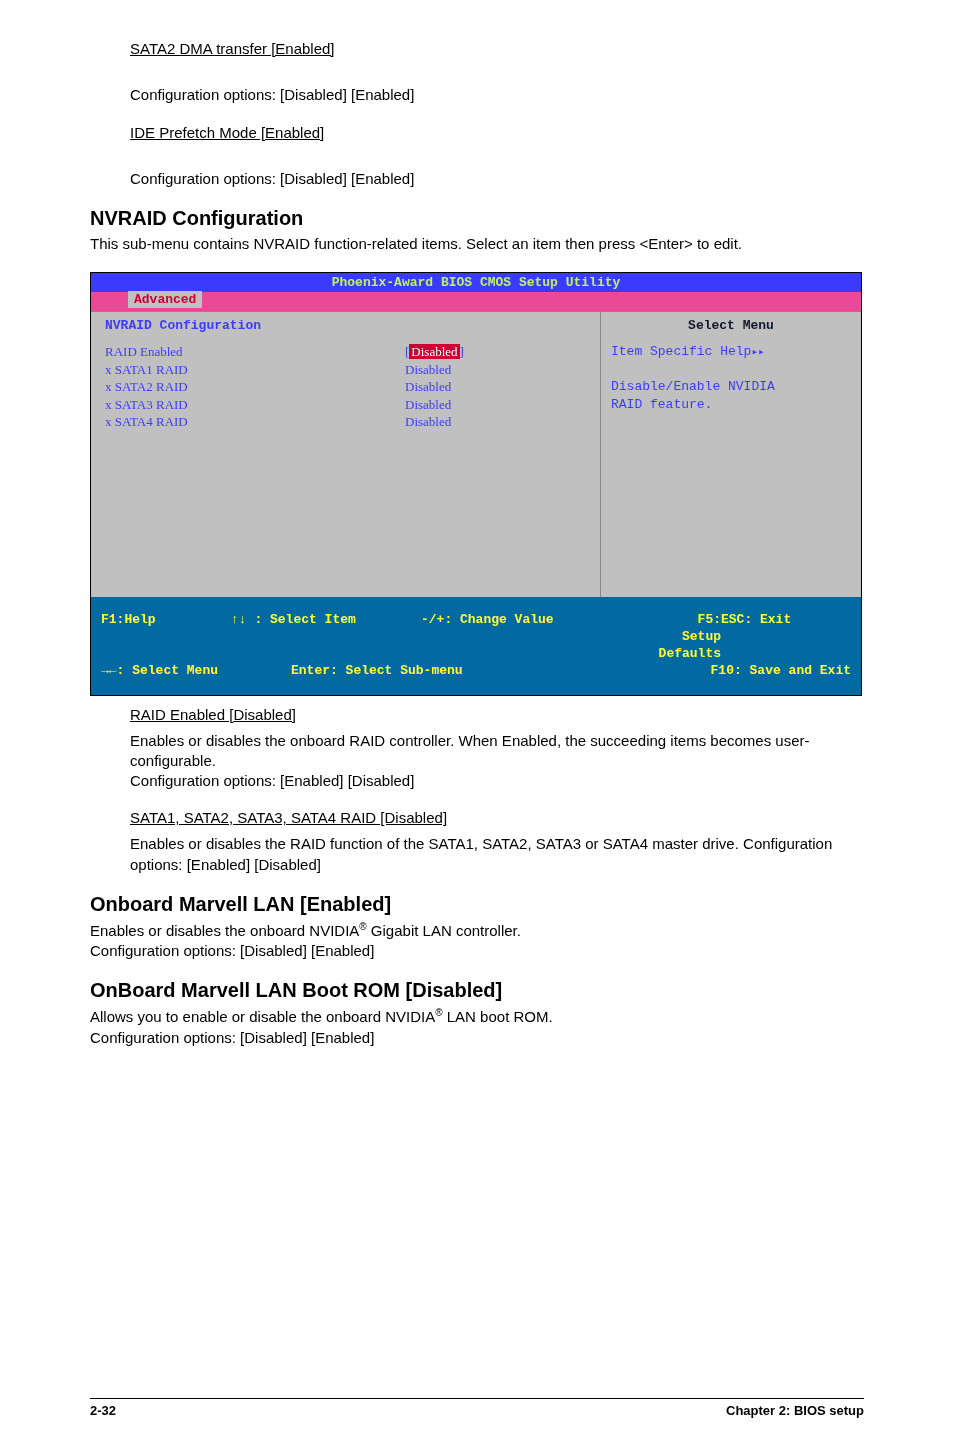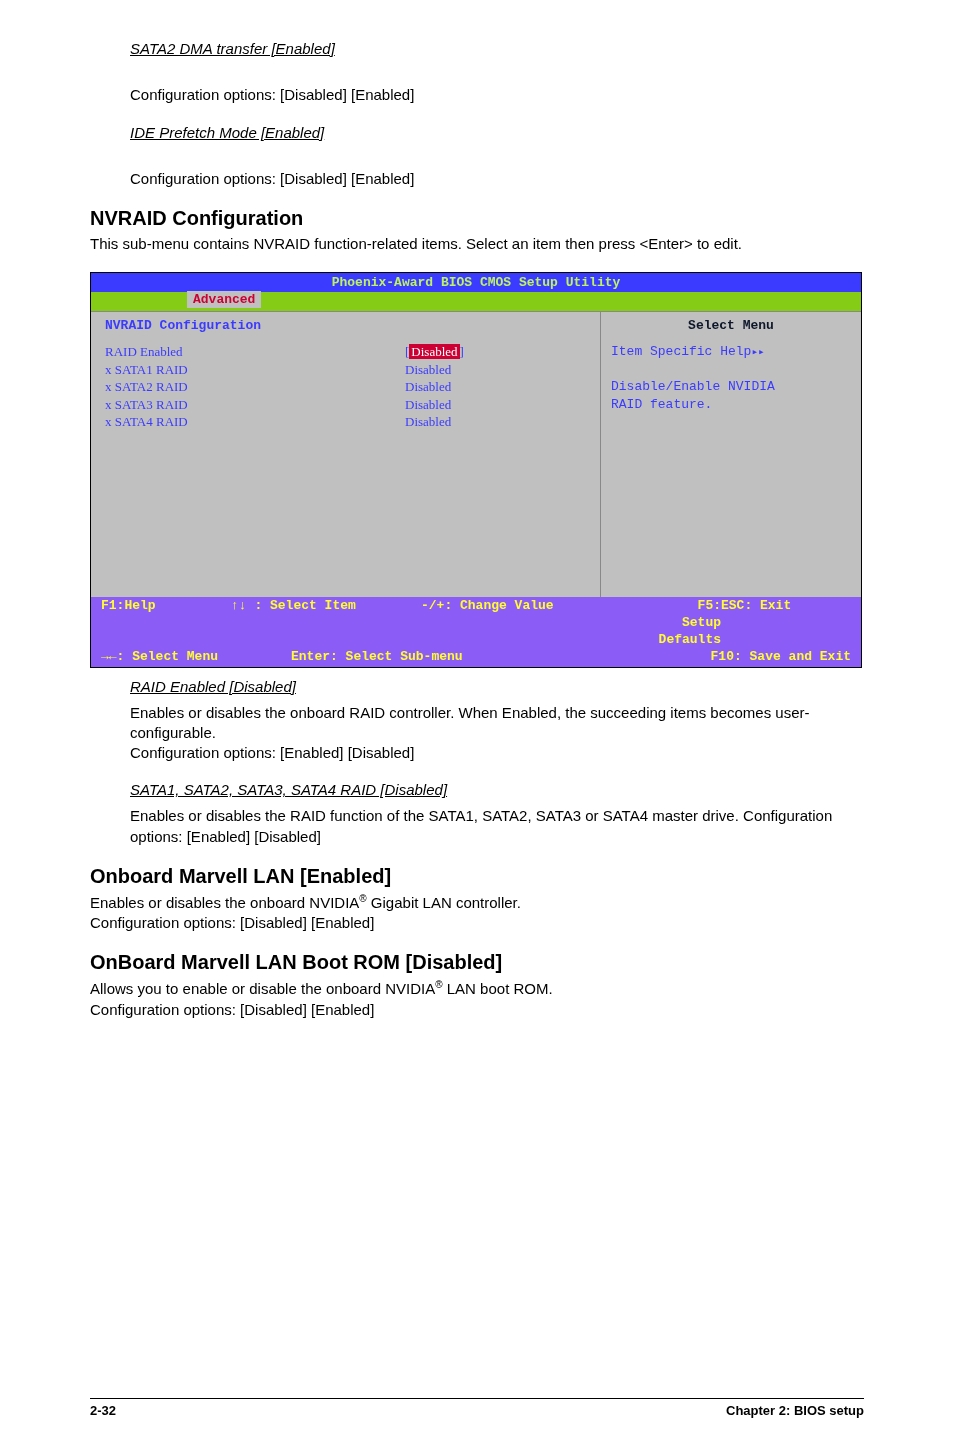--- a/index.html
+++ b/index.html
@@ -14,21 +14,20 @@
   min-height: 1438px;
   padding: 40px 90px 20px 90px;
   box-sizing: border-box;
   display: flex;
   flex-direction: column;
 }
 .content {
   flex: 1;
 }
 .sub-h {
-  font-style: italic;
   text-decoration: underline;
   margin: 0 0 8px 0;
   font-size: 15px;
   padding-left: 40px;
 }
 .para, .para2 {
   font-size: 15px;
   line-height: 1.35;
   margin: 0 0 18px 0;
   padding-left: 40px;
@@ -51,23 +50,23 @@
   border: 1px solid #000;
 }
 .bios-title {
   background: #3b3bff;
   color: #bef264;
   text-align: center;
   padding: 2px 0;
   font-weight: bold;
 }
 .bios-tabs {
-  background: #84cc16;
+  background: #ec4899;
   color: #fffc36;
-  padding: 0 0 4px 96px;
+  padding: 0 0 4px 37px;
 }
 .bios-tab {
   background: #c0c0c0;
   color: #cc0033;
   padding: 1px 6px;
   font-weight: bold;
 }
 .bios-body {
   background: #c0c0c0;
   display: flex;
@@ -109,23 +108,23 @@
   margin-bottom: 10px;
 }
 .bios-right-txt {
   color: #3b3bff;
   line-height: 1.35;
 }
 .bios-spacer {
   height: 160px;
 }
 .bios-footer {
-  background: #8b5cf6;
+  background: #0369a1;
   color: #fffc36;
-  padding: 1px 10px;
+  padding: 15px 10px;
   line-height: 1.3;
   font-weight: bold;
   display: flex;
   flex-wrap: wrap;
 }
 .bios-foot-col {
   display: inline-block;
 }
 .c1 { width: 130px; }
 .c2 { width: 190px; }

